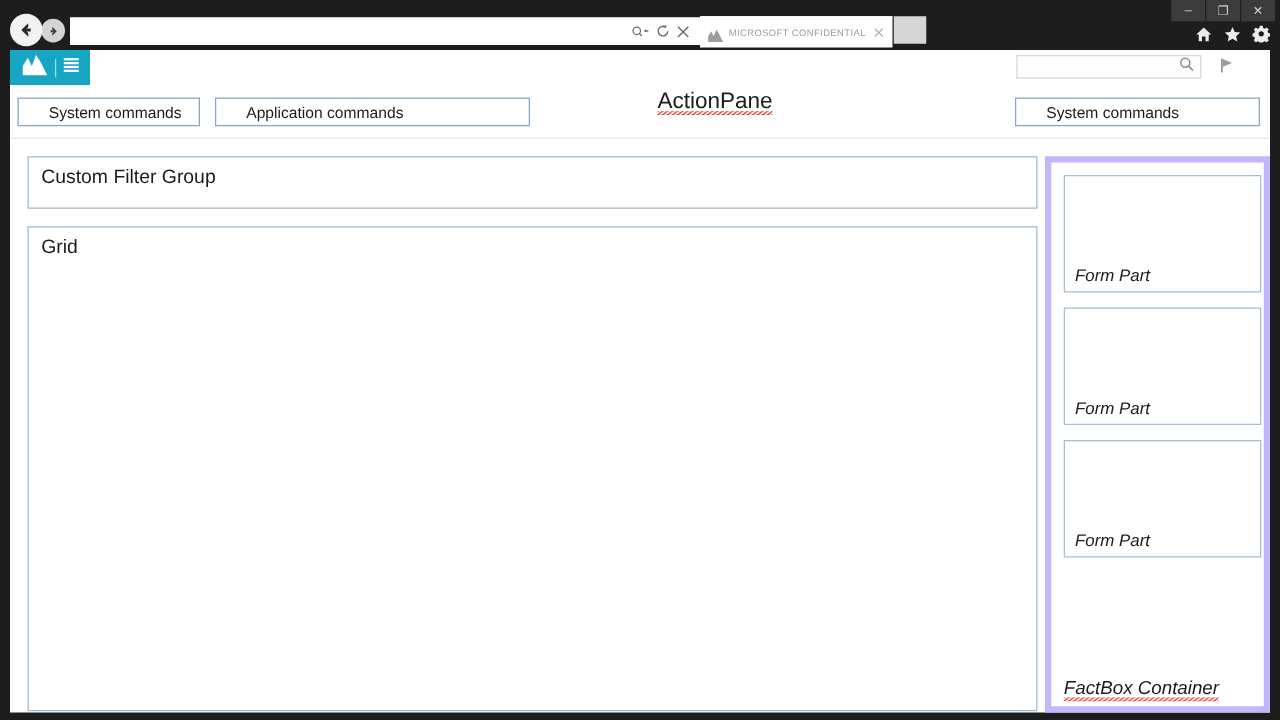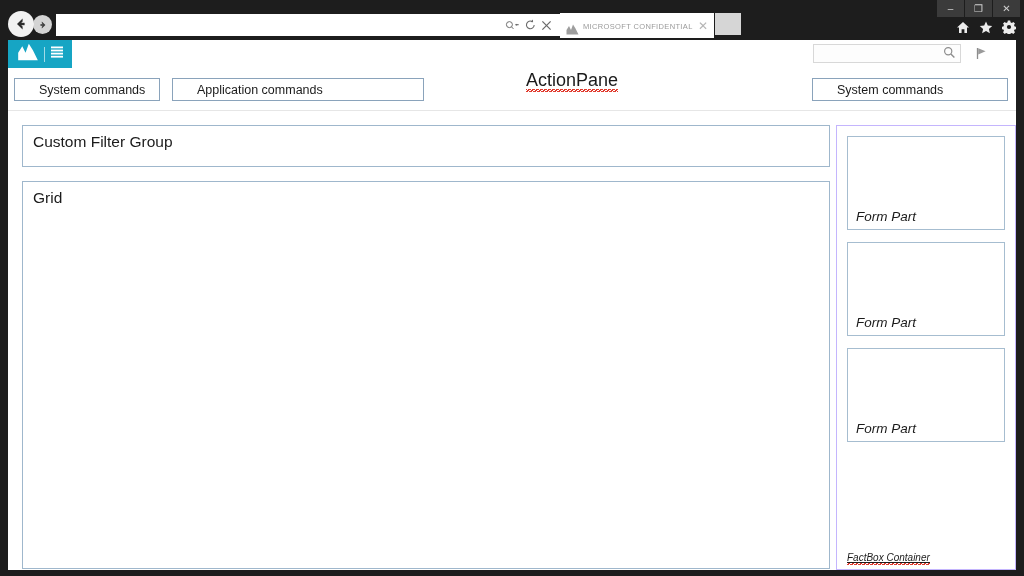--- a/index.html
+++ b/index.html
@@ -258,21 +258,21 @@
   .grid-panel {
     margin-top: 14px;
     height: 388px;
   }
 
   .factbox {
     position: absolute;
     left: 828px; top: 0;
     width: 180px;
     height: 445px;
-    border: 1px solid #c4b5fd;
+    border: 5px solid #c4b5fd;
     background: #ffffff;
   }
   .form-part {
     position: absolute;
     left: 10px;
     width: 158px;
     height: 94px;
     border: 1px solid #a6bdd0;
     background: #ffffff;
   }
@@ -282,24 +282,23 @@
   .form-part-label {
     position: absolute;
     left: 8px; bottom: 5px;
     font-size: 13.5px;
     font-style: italic;
     color: #1b1b1b;
   }
   .factbox-label {
     position: absolute;
     left: 10px; bottom: 6px;
-    font-size: 10px;
+    font-size: 15px;
     font-style: italic;
     color: #1b1b1b;
-    text-decoration: underline;
   }
 </style>
 </head>
 <body>
 
 <div id="app">
 
   <div class="browser-chrome">
 
     <div class="nav-back">

